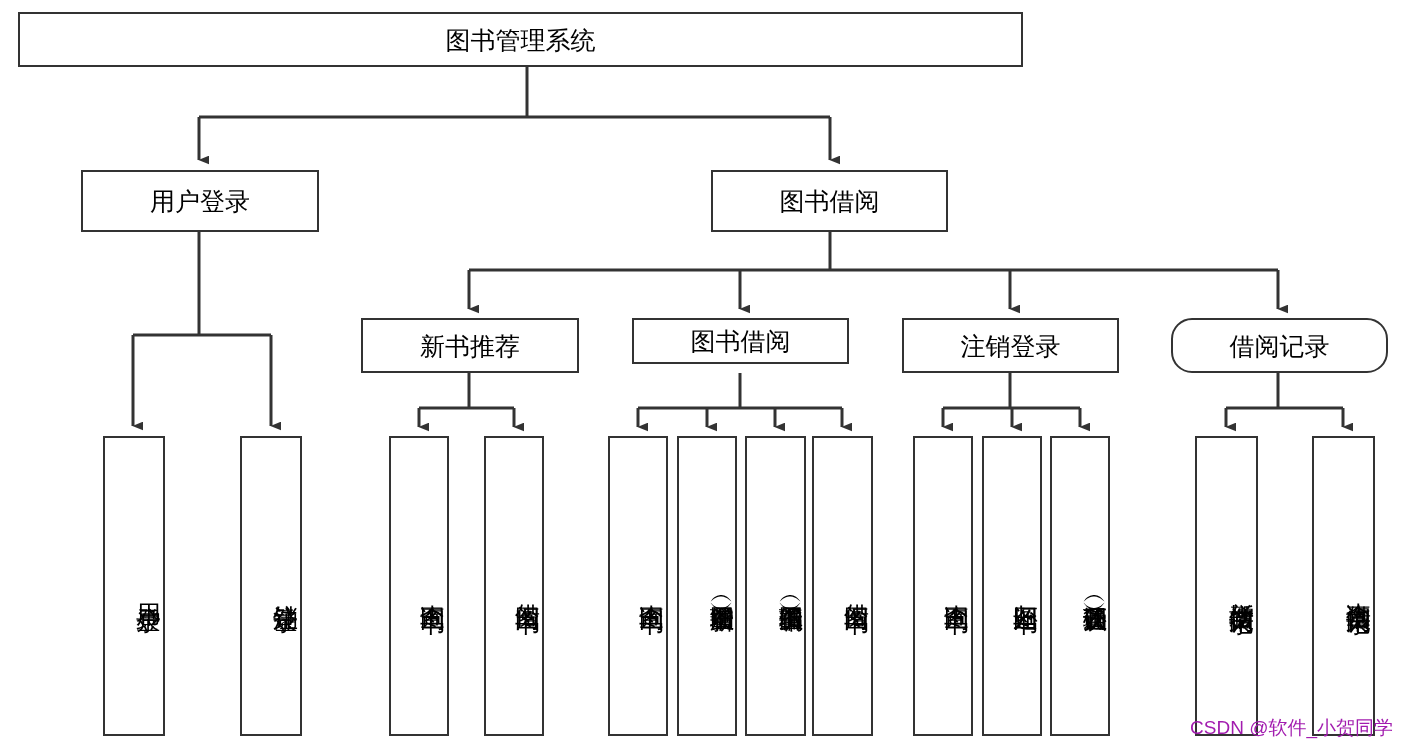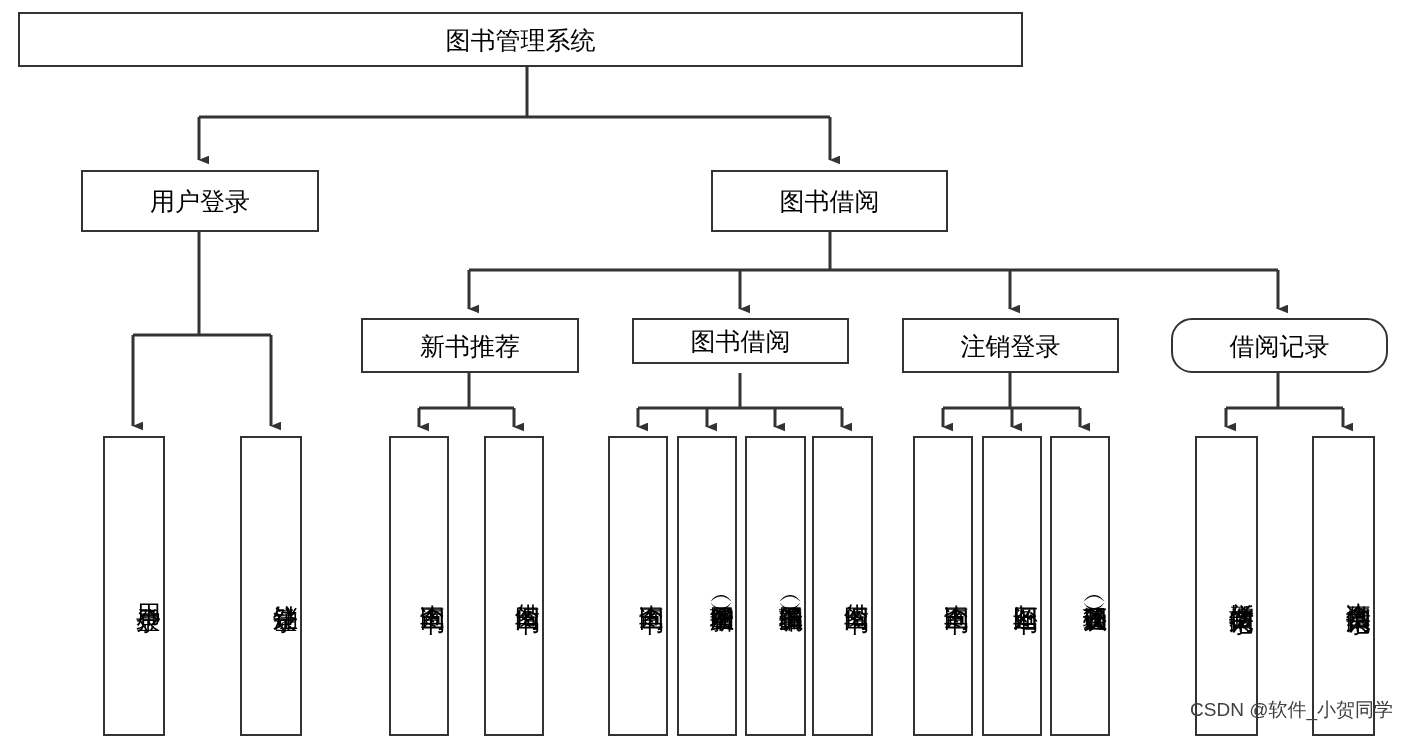--- a/index.html
+++ b/index.html
@@ -47,23 +47,23 @@
     align-items: flex-start;
     justify-content: center;
   }
   .node-vertical.tall-text {
     font-size: 24px;
     letter-spacing: 0px;
   }
   #watermark {
     position: absolute;
     right: 12px;
-    bottom: 24px;
+    bottom: 6px;
     font-size: 19px;
-    color: #404040;
+    color: #a21caf;
     white-space: nowrap;
     pointer-events: none;
   }
 </style>
 </head>
 <body>
 
 <div id="diagram-root">
 
   <svg id="diagram-svg" viewBox="0 0 1405 747" xmlns="http://www.w3.org/2000/svg">

